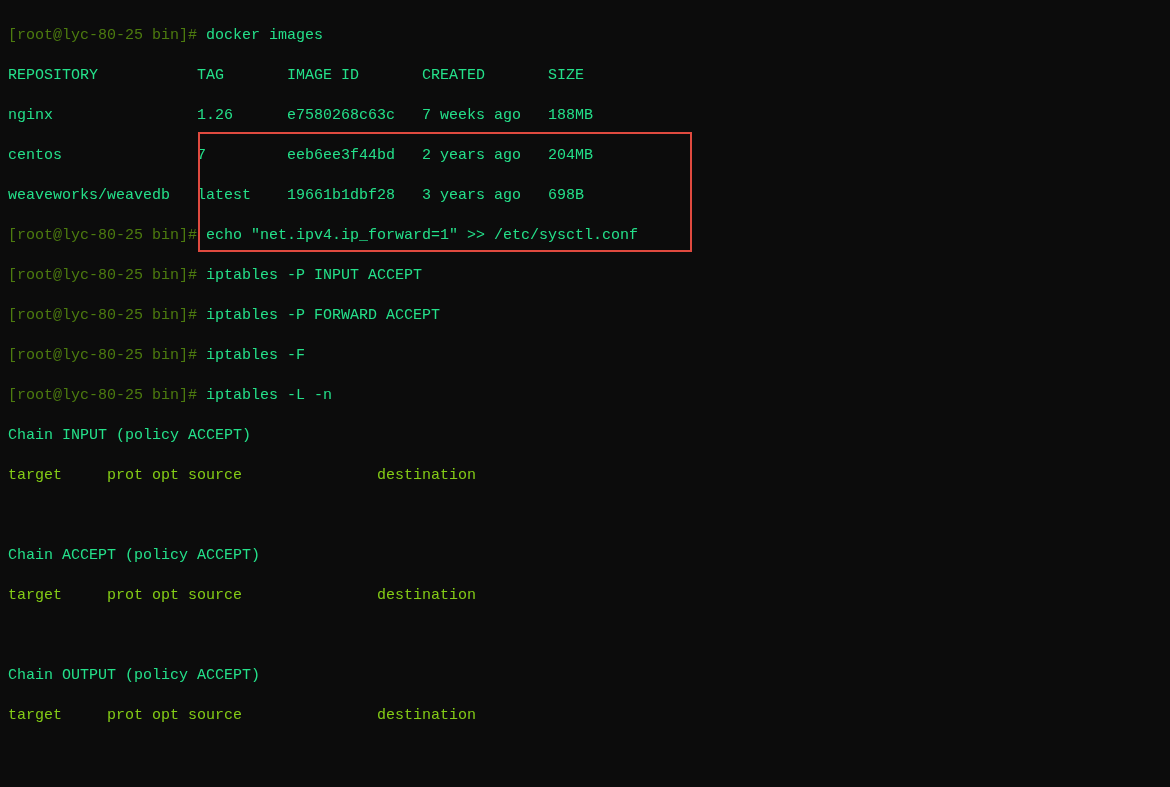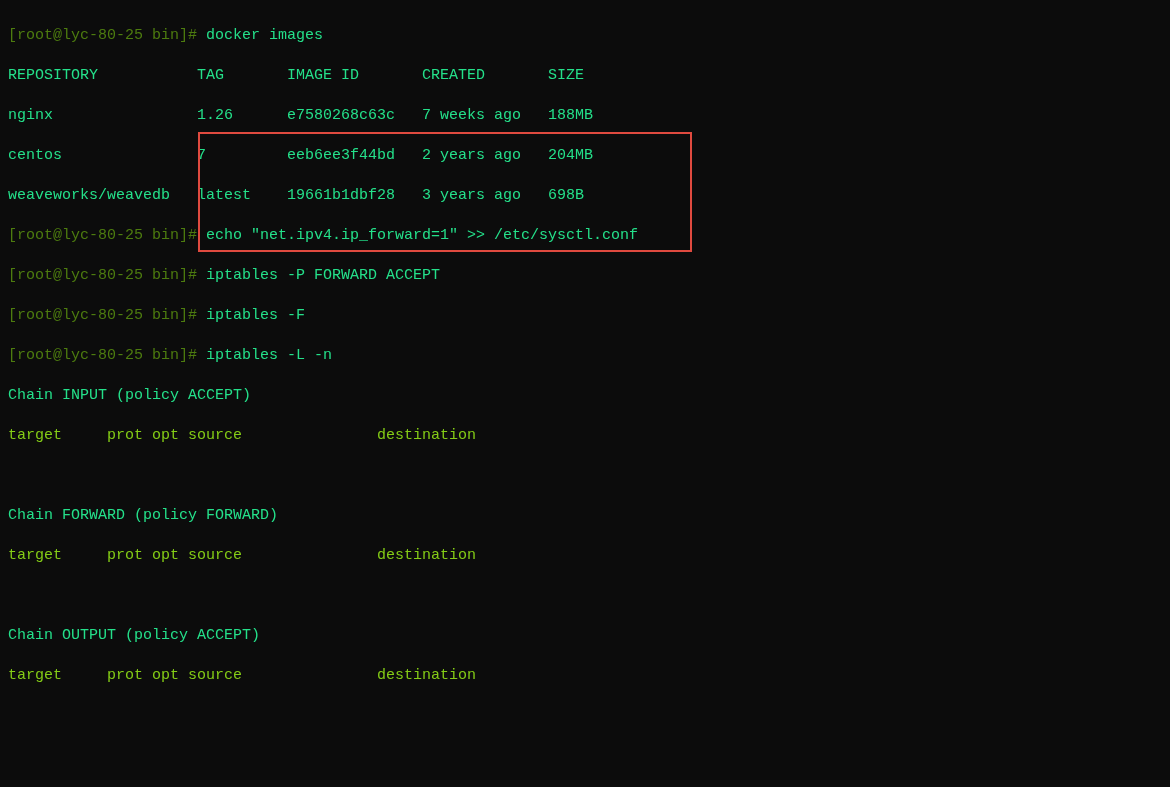--- a/index.html
+++ b/index.html
@@ -25,27 +25,28 @@
 </head>
 <body>
 
 <div class="term">
 <span class="row"><span class="prompt">[root@lyc-80-25 bin]#</span> <span>docker images</span></span>
 <span class="row hdr">REPOSITORY           TAG       IMAGE ID       CREATED       SIZE</span>
 <span class="row">nginx                1.26      e7580268c63c   7 weeks ago   188MB</span>
 <span class="row">centos               7         eeb6ee3f44bd   2 years ago   204MB</span>
 <span class="row">weaveworks/weavedb   latest    19661b1dbf28   3 years ago   698B</span>
 <span class="row"><span class="prompt">[root@lyc-80-25 bin]#</span> <span>echo "net.ipv4.ip_forward=1" &gt;&gt; /etc/sysctl.conf</span></span>
+<span class="row"><span class="prompt">[root@lyc-80-25 bin]#</span> <span>iptables -P INPUT ACCEPT</span></span>
 <span class="row"><span class="prompt">[root@lyc-80-25 bin]#</span> <span>iptables -P FORWARD ACCEPT</span></span>
 <span class="row"><span class="prompt">[root@lyc-80-25 bin]#</span> <span>iptables -F</span></span>
 <span class="row"><span class="prompt">[root@lyc-80-25 bin]#</span> <span>iptables -L -n</span></span>
 <span class="row">Chain INPUT (policy ACCEPT)</span>
 <span class="row dim">target     prot opt source               destination</span>
 <span class="row"> </span>
-<span class="row">Chain FORWARD (policy FORWARD)</span>
+<span class="row">Chain ACCEPT (policy ACCEPT)</span>
 <span class="row dim">target     prot opt source               destination</span>
 <span class="row"> </span>
 <span class="row">Chain OUTPUT (policy ACCEPT)</span>
 <span class="row dim">target     prot opt source               destination</span>
 
 
 
 
 
 

